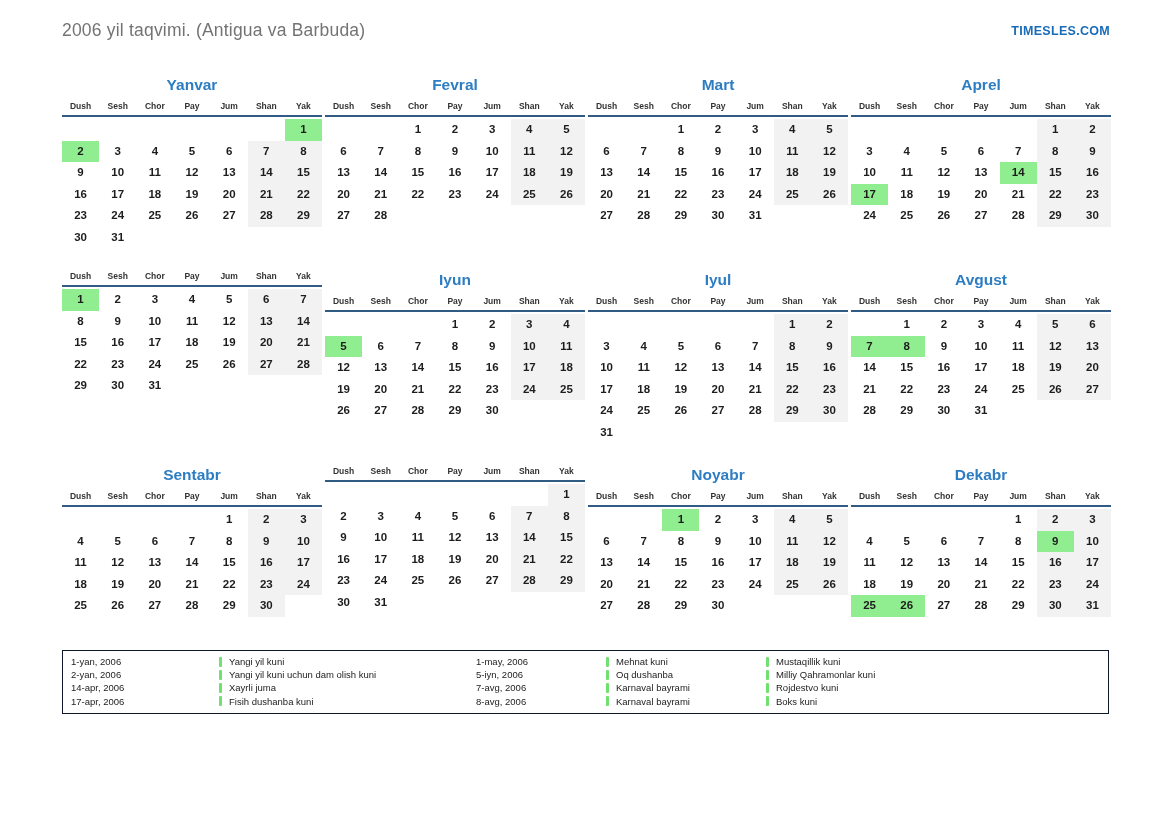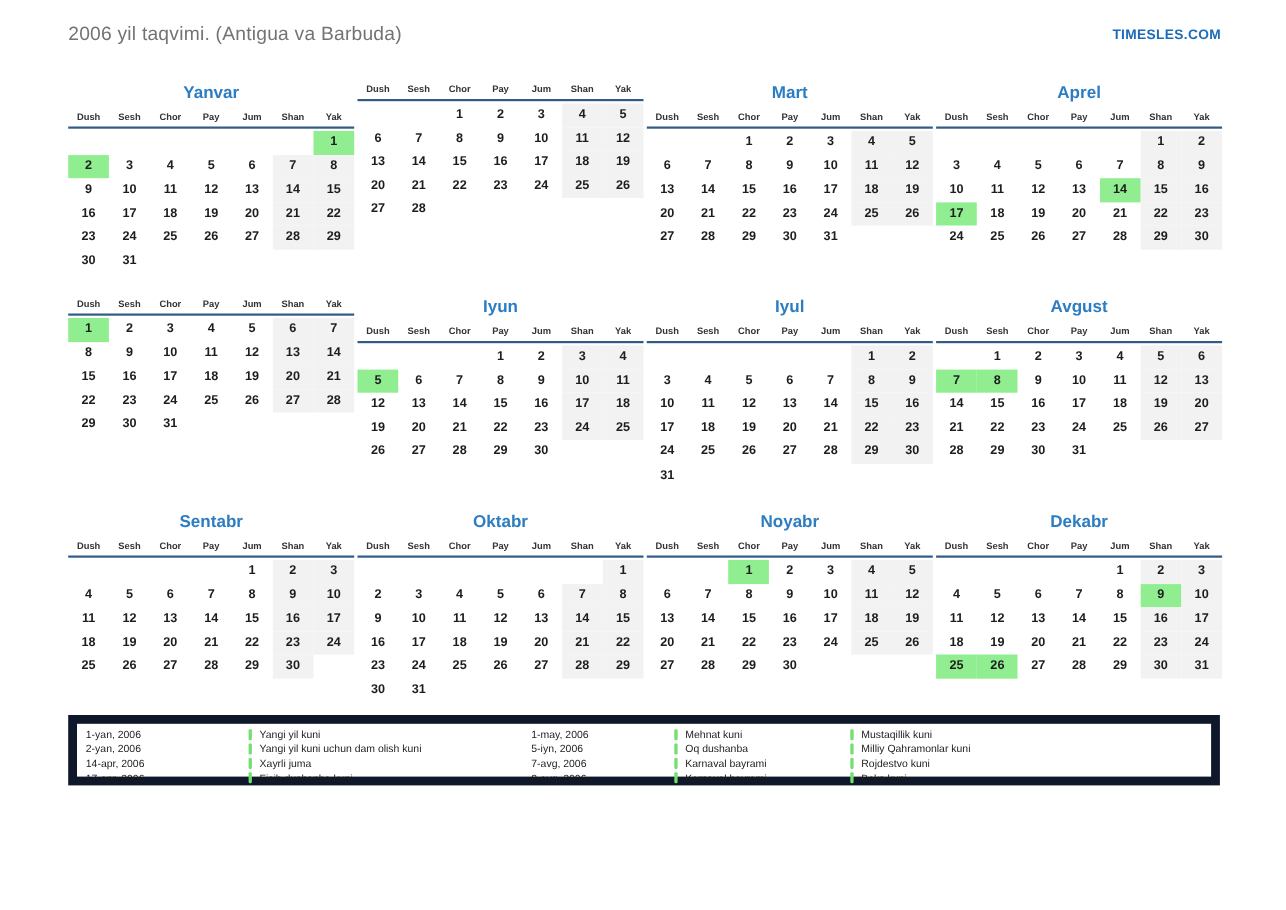--- a/index.html
+++ b/index.html
@@ -41,21 +41,21 @@
   .week-row { display:grid; grid-template-columns:repeat(7,1fr); }
   .day-cell {
     height:21.5px; line-height:21.5px; text-align:center;
     font-size:11.5px; color:#1d1d1d;
   }
   .day-cell.weekend { background:var(--gray,#f2f2f2); }
   .day-cell.holiday { background:var(--green,#90ee90); }
 
   .legend-box {
     position:absolute; left:62px; top:650px; width:1047px; height:64px;
-    border:8px solid #0f172a; background:#fff;
+    border:1px solid #0f172a; background:#fff;
     padding:4px 0 0 8px;
   }
   .legend-grid {
     display:grid; grid-template-columns:148px 257px 130px 160px 140px auto;
   }
   .legend-line { height:13.2px; line-height:13.2px; font-size:9.5px; color:#1c1c1c; white-space:nowrap; }
   .legend-bar {
     display:inline-block; width:3px; height:10px; border-radius:1px;
     background:var(--bar,#70e070); margin-right:7px; vertical-align:-1.5px;
   }
@@ -129,20 +129,21 @@
           <div class="day-cell">30</div>
           <div class="day-cell">31</div>
           <div class="day-cell"></div>
           <div class="day-cell"></div>
           <div class="day-cell"></div>
           <div class="day-cell"></div>
           <div class="day-cell"></div>
         </div>
       </div>
       <div class="month">
+        <div class="month-title">Fevral</div>
         <div class="weekday-row">
           <span class="weekday">Dush</span>
           <span class="weekday">Sesh</span>
           <span class="weekday">Chor</span>
           <span class="weekday">Pay</span>
           <span class="weekday">Jum</span>
           <span class="weekday">Shan</span>
           <span class="weekday">Yak</span>
         </div>
         <div class="header-line"></div>
@@ -600,21 +601,20 @@
           <div class="day-cell">25</div>
           <div class="day-cell">26</div>
           <div class="day-cell">27</div>
           <div class="day-cell">28</div>
           <div class="day-cell">29</div>
           <div class="day-cell weekend">30</div>
           <div class="day-cell"></div>
         </div>
       </div>
       <div class="month">
-        <div class="month-title">Oktabr</div>
         <div class="weekday-row">
           <span class="weekday">Dush</span>
           <span class="weekday">Sesh</span>
           <span class="weekday">Chor</span>
           <span class="weekday">Pay</span>
           <span class="weekday">Jum</span>
           <span class="weekday">Shan</span>
           <span class="weekday">Yak</span>
         </div>
         <div class="header-line"></div>

